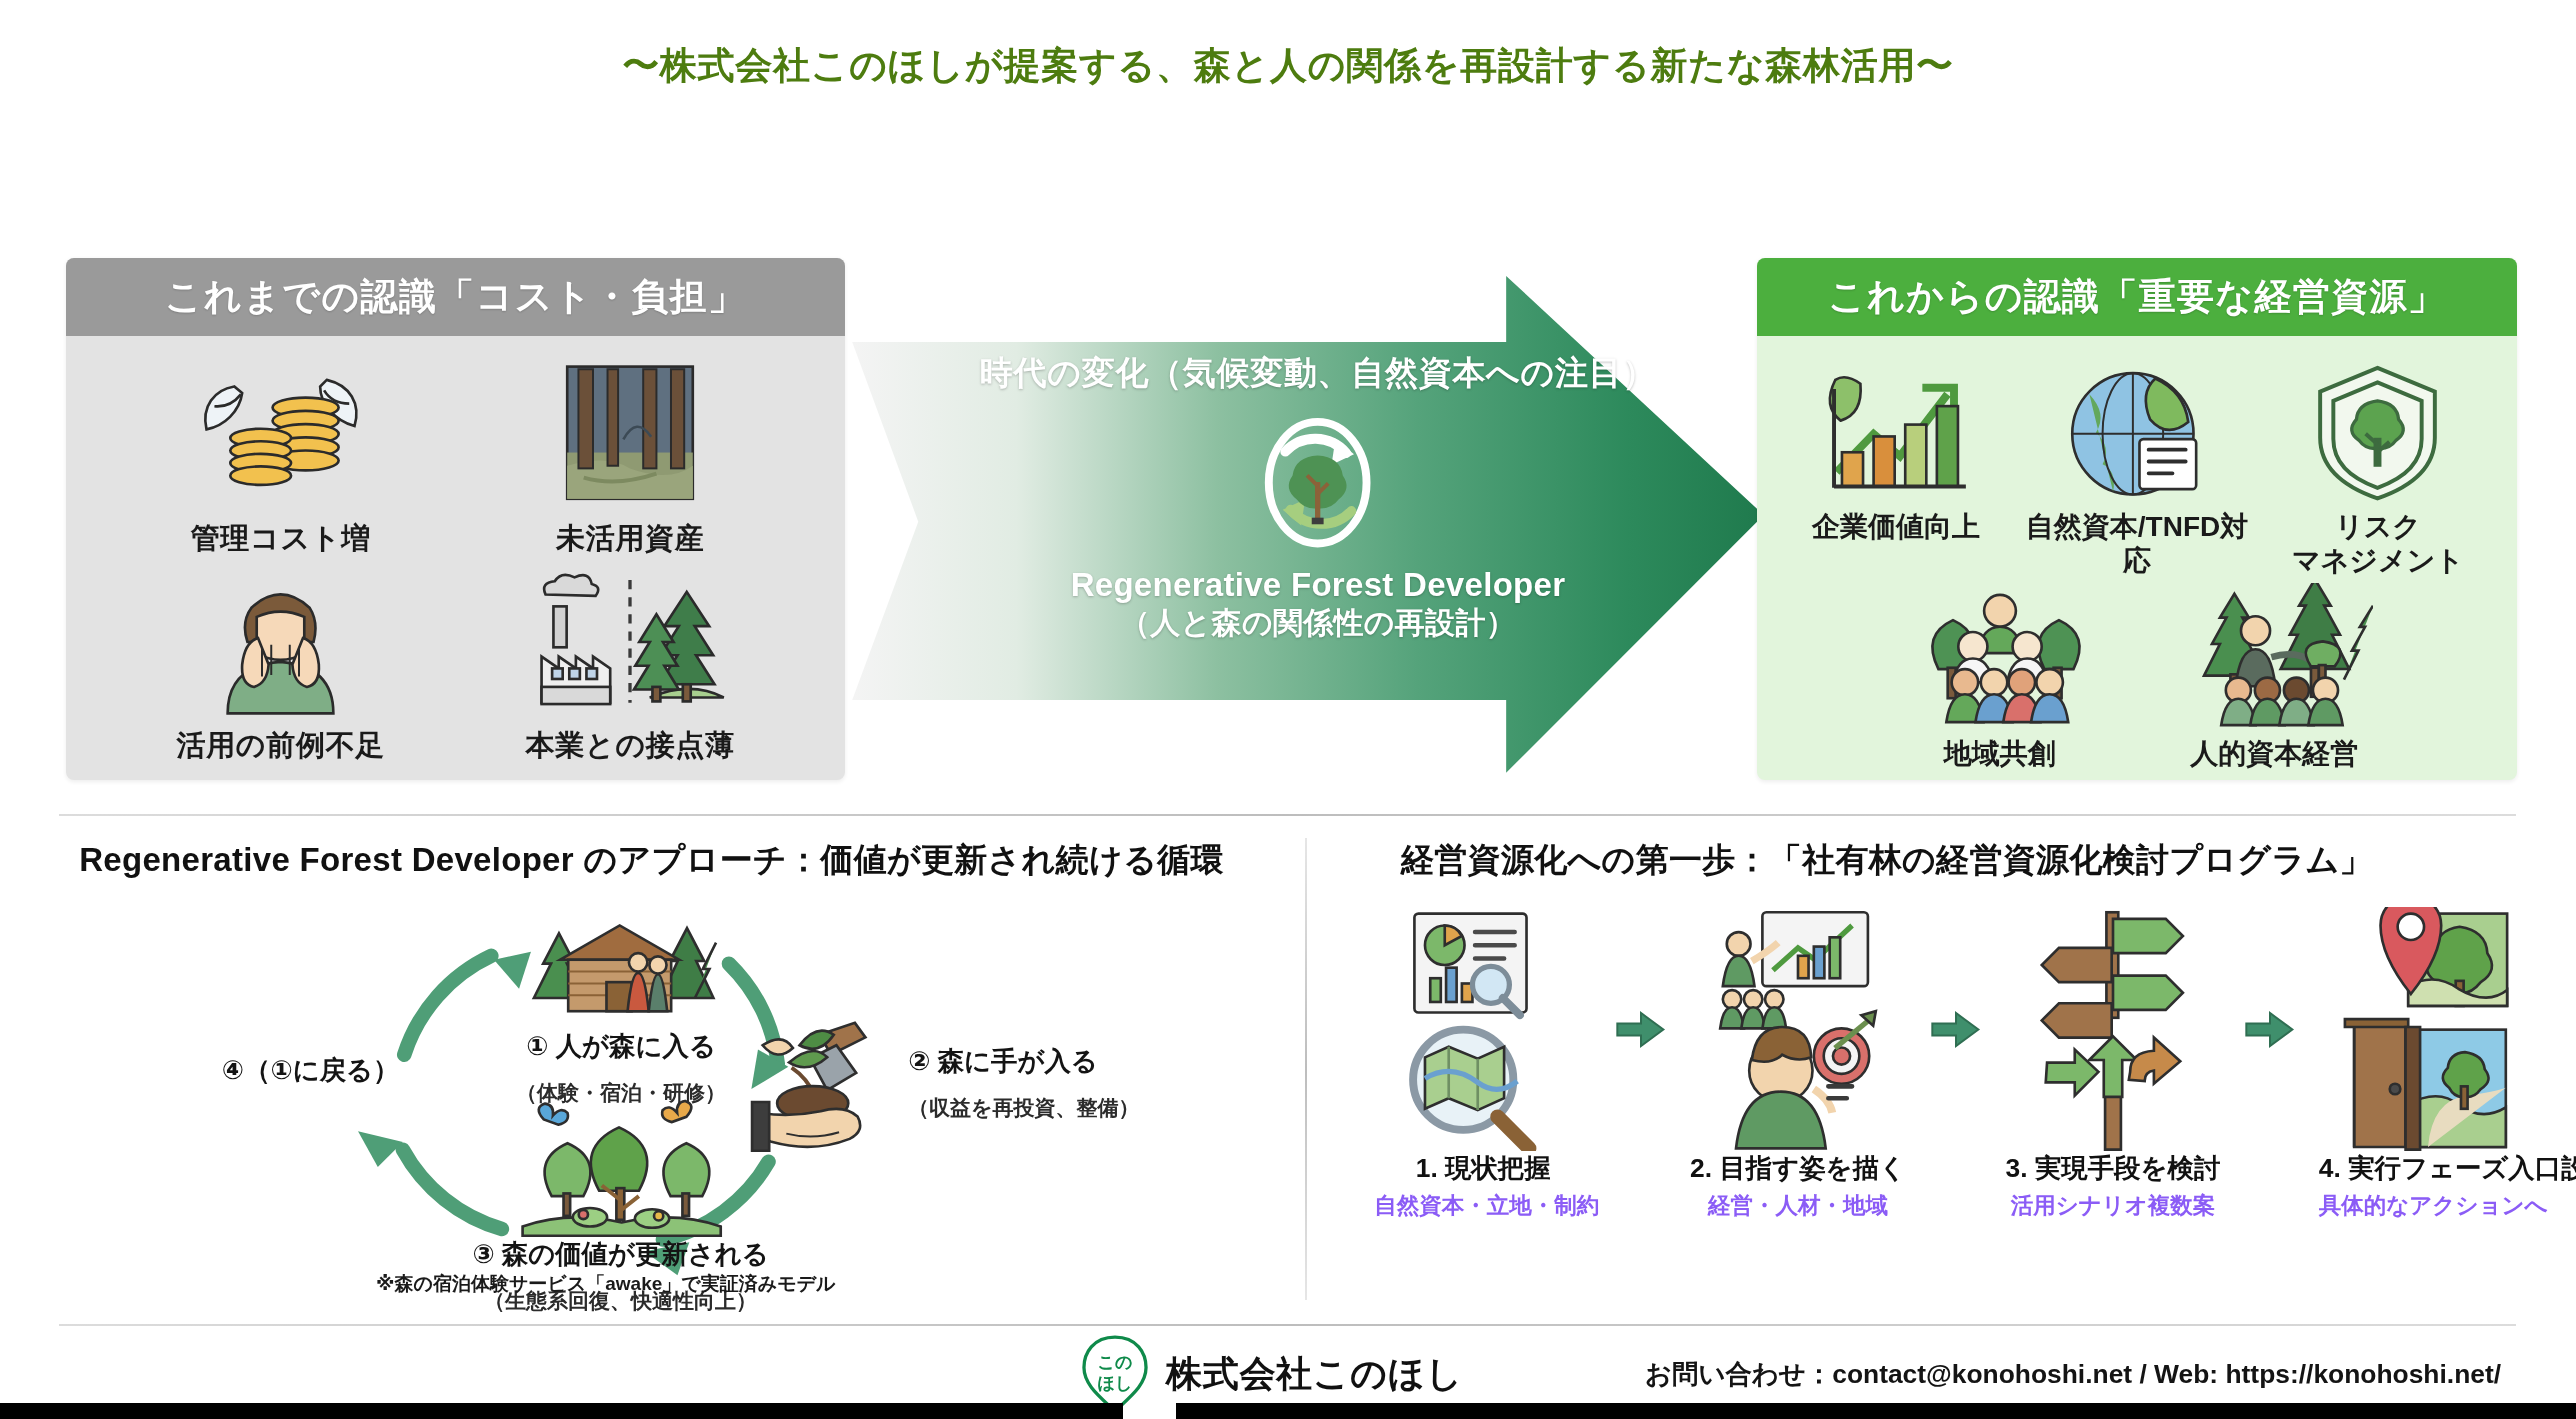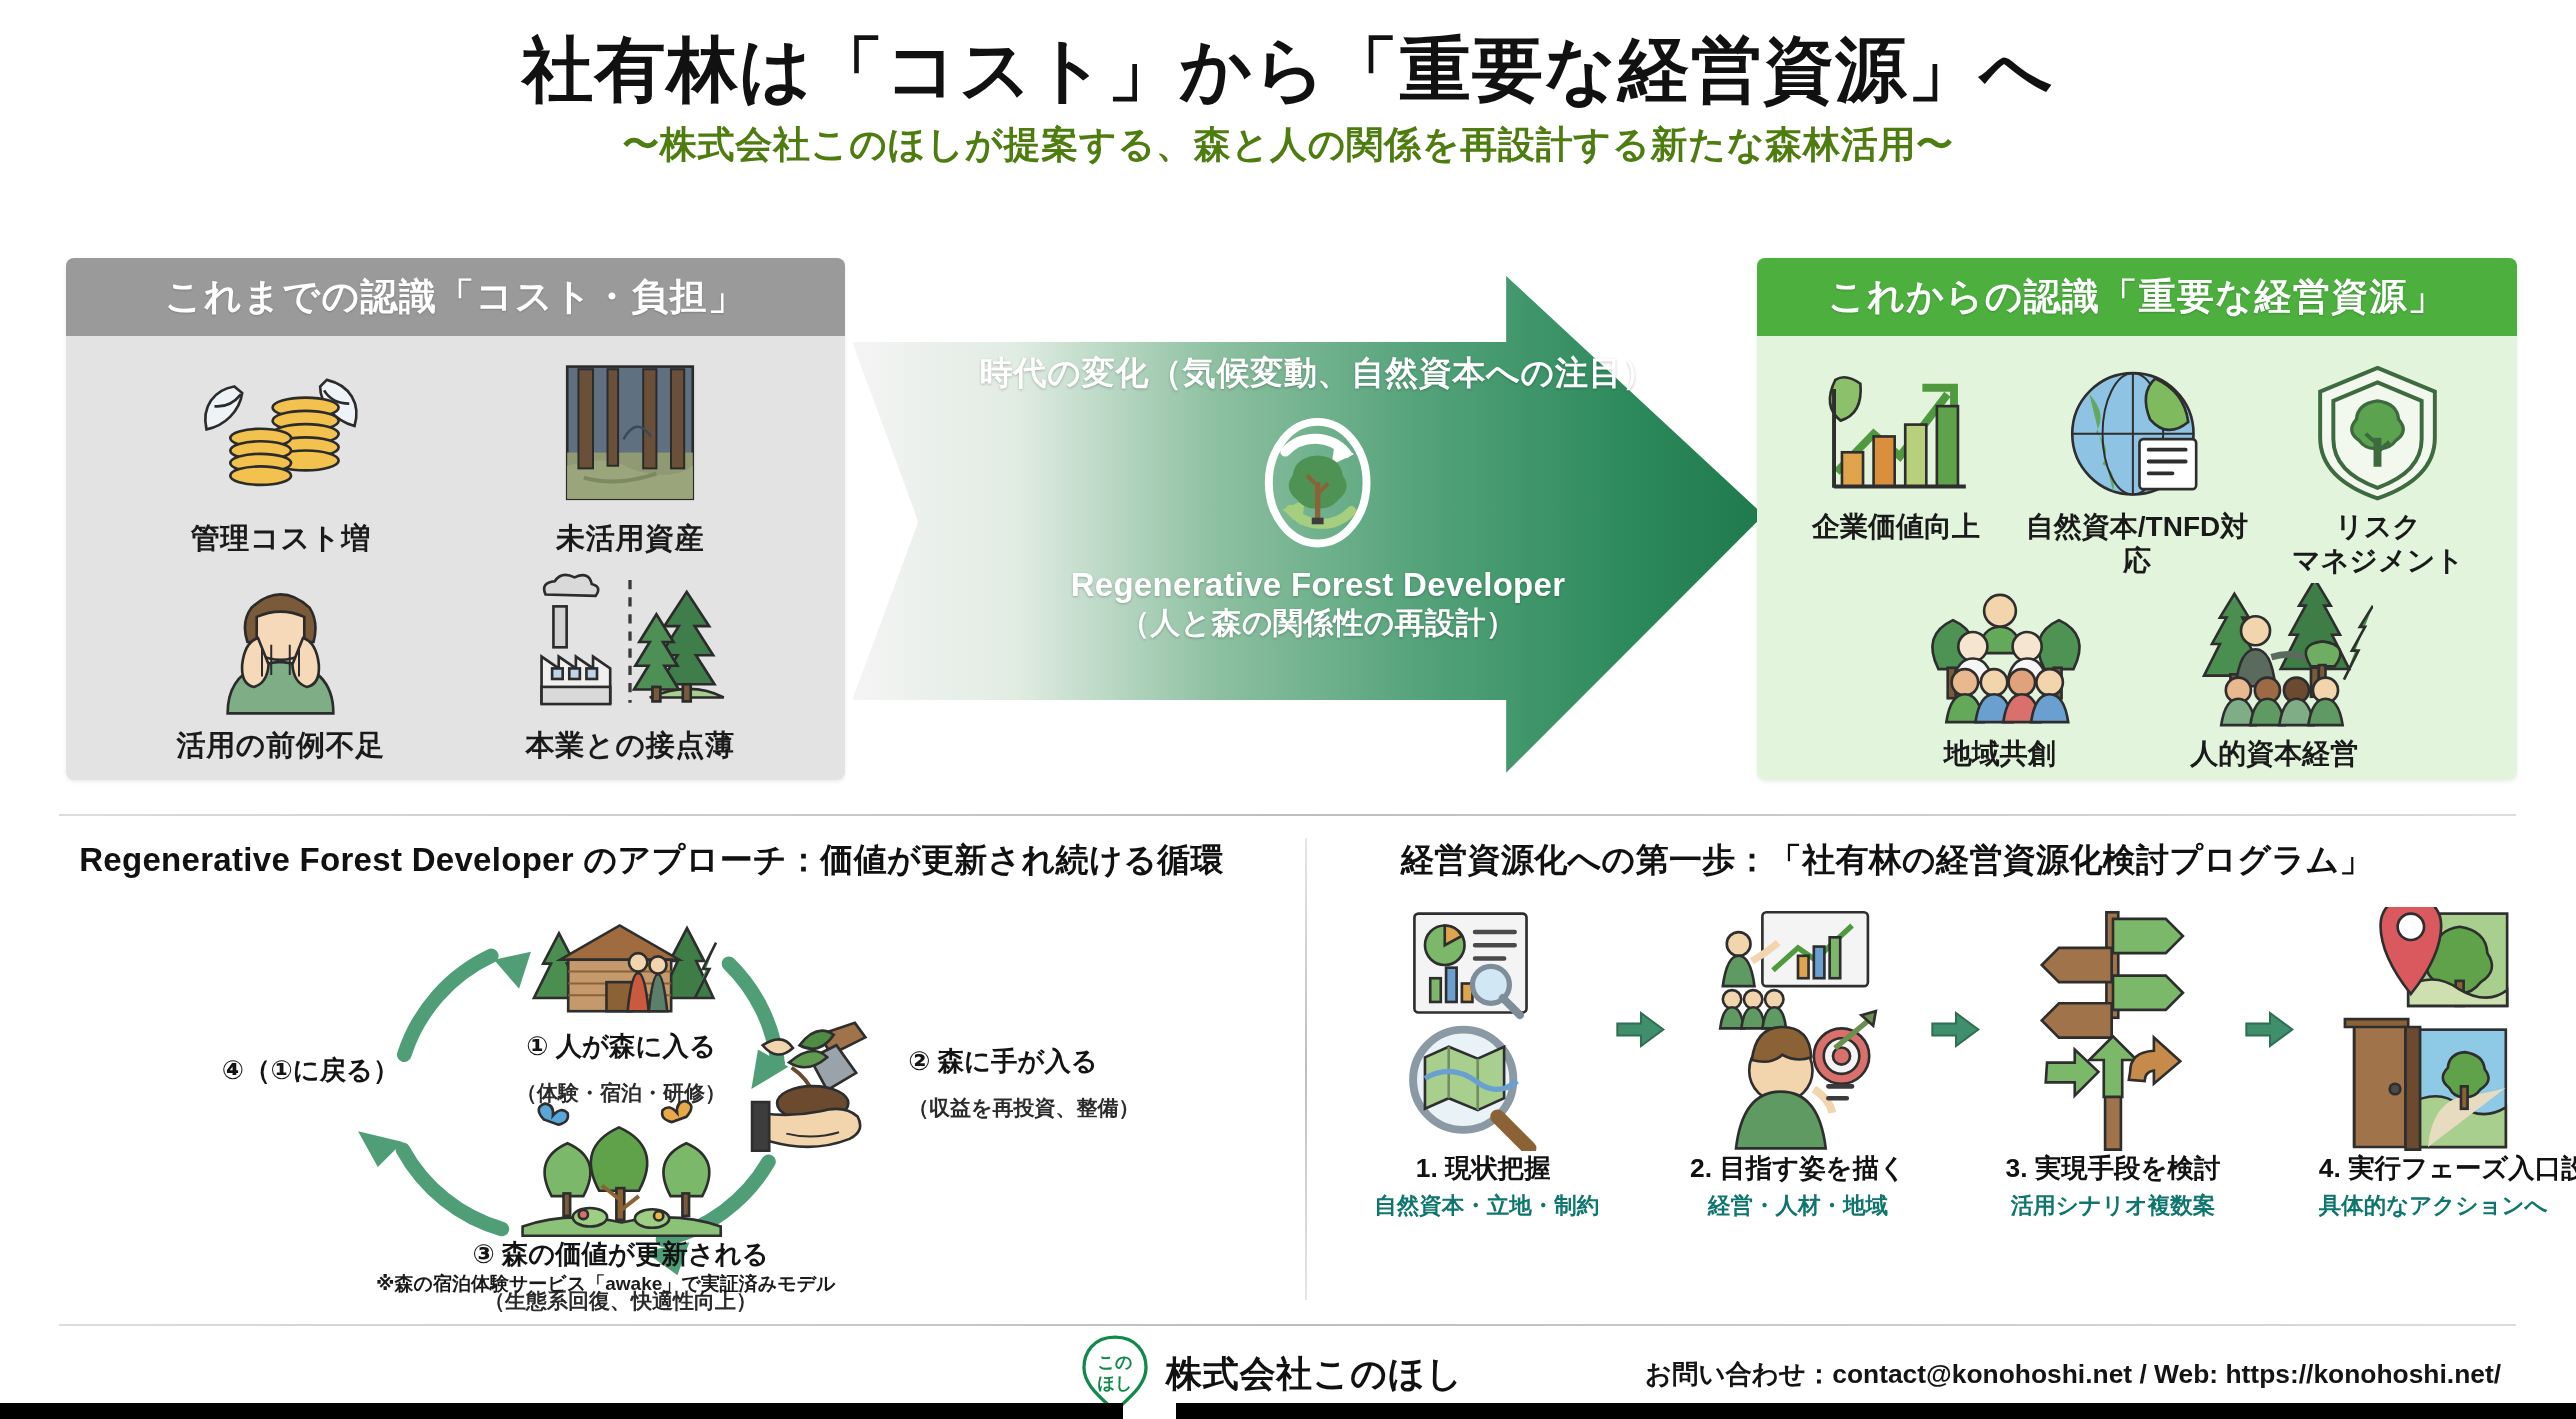--- a/index.html
+++ b/index.html
@@ -91,39 +91,38 @@
   #cy-note{position:absolute;left:310px;top:433px;font-size:19px;font-weight:bold;color:#1a1a1a;white-space:nowrap;}
 
   
   #steps-block{position:absolute;left:1361px;top:838px;width:1189px;height:489px;}
   #steps-block .sec-title{position:absolute;left:40px;top:0;}
   .steps-row{position:absolute;left:0;top:69px;width:1189px;height:343px;
     display:flex;align-items:flex-start;justify-content:space-between;padding:0 13.2px;box-sizing:border-box;}
   .step{width:218px;text-align:center;position:relative;}
   .step .ico{height:244px;display:flex;align-items:center;justify-content:center;}
   .step .st-lbl{font-size:26.4px;font-weight:bold;color:#111;white-space:nowrap;letter-spacing:0px;}
-  .step .st-sub{font-size:22.5px;font-weight:bold;color:#0f766e;margin-top:4px;white-space:nowrap;}
+  .step .st-sub{font-size:22.5px;font-weight:bold;color:#8b5cf6;margin-top:4px;white-space:nowrap;}
   .step-arrow{width:53px;display:flex;align-items:center;justify-content:center;
     height:244px;flex:none;}
   #brand-group{position:absolute;left:1080px;top:1333px;display:flex;align-items:center;}
   .brand-name{font-size:36px;font-weight:bold;color:#111;margin-left:16px;letter-spacing:0.7px;}
   #contact-line{position:absolute;left:1645px;top:1357px;font-size:26.4px;font-weight:bold;color:#141414;white-space:nowrap;}
 
   
   .bar{position:absolute;background:#000;}
   #bar-bl{left:0;top:1403px;width:1123px;height:16.5px;}
   #bar-br{left:1176px;top:1403px;width:1400px;height:16.5px;}
 </style>
 </head>
 <body>
 
 <div class="slide">
 
   <div class="title-wrap">
-    <div class="title">社有林は「コスト」から「重要な経営資源」へ</div>
     <div class="subtitle">〜株式会社このほしが提案する、森と人の関係を再設計する新たな森林活用〜</div>
   </div>
 
   <div class="panel" id="panel-past">
     <div class="panel-head">これまでの認識「コスト・負担」</div>
     <div class="panel-body item-grid past-grid">
 
       <div class="past-item">
         <div class="ico">
           <svg width="185" height="152" viewBox="0 0 280 230">

